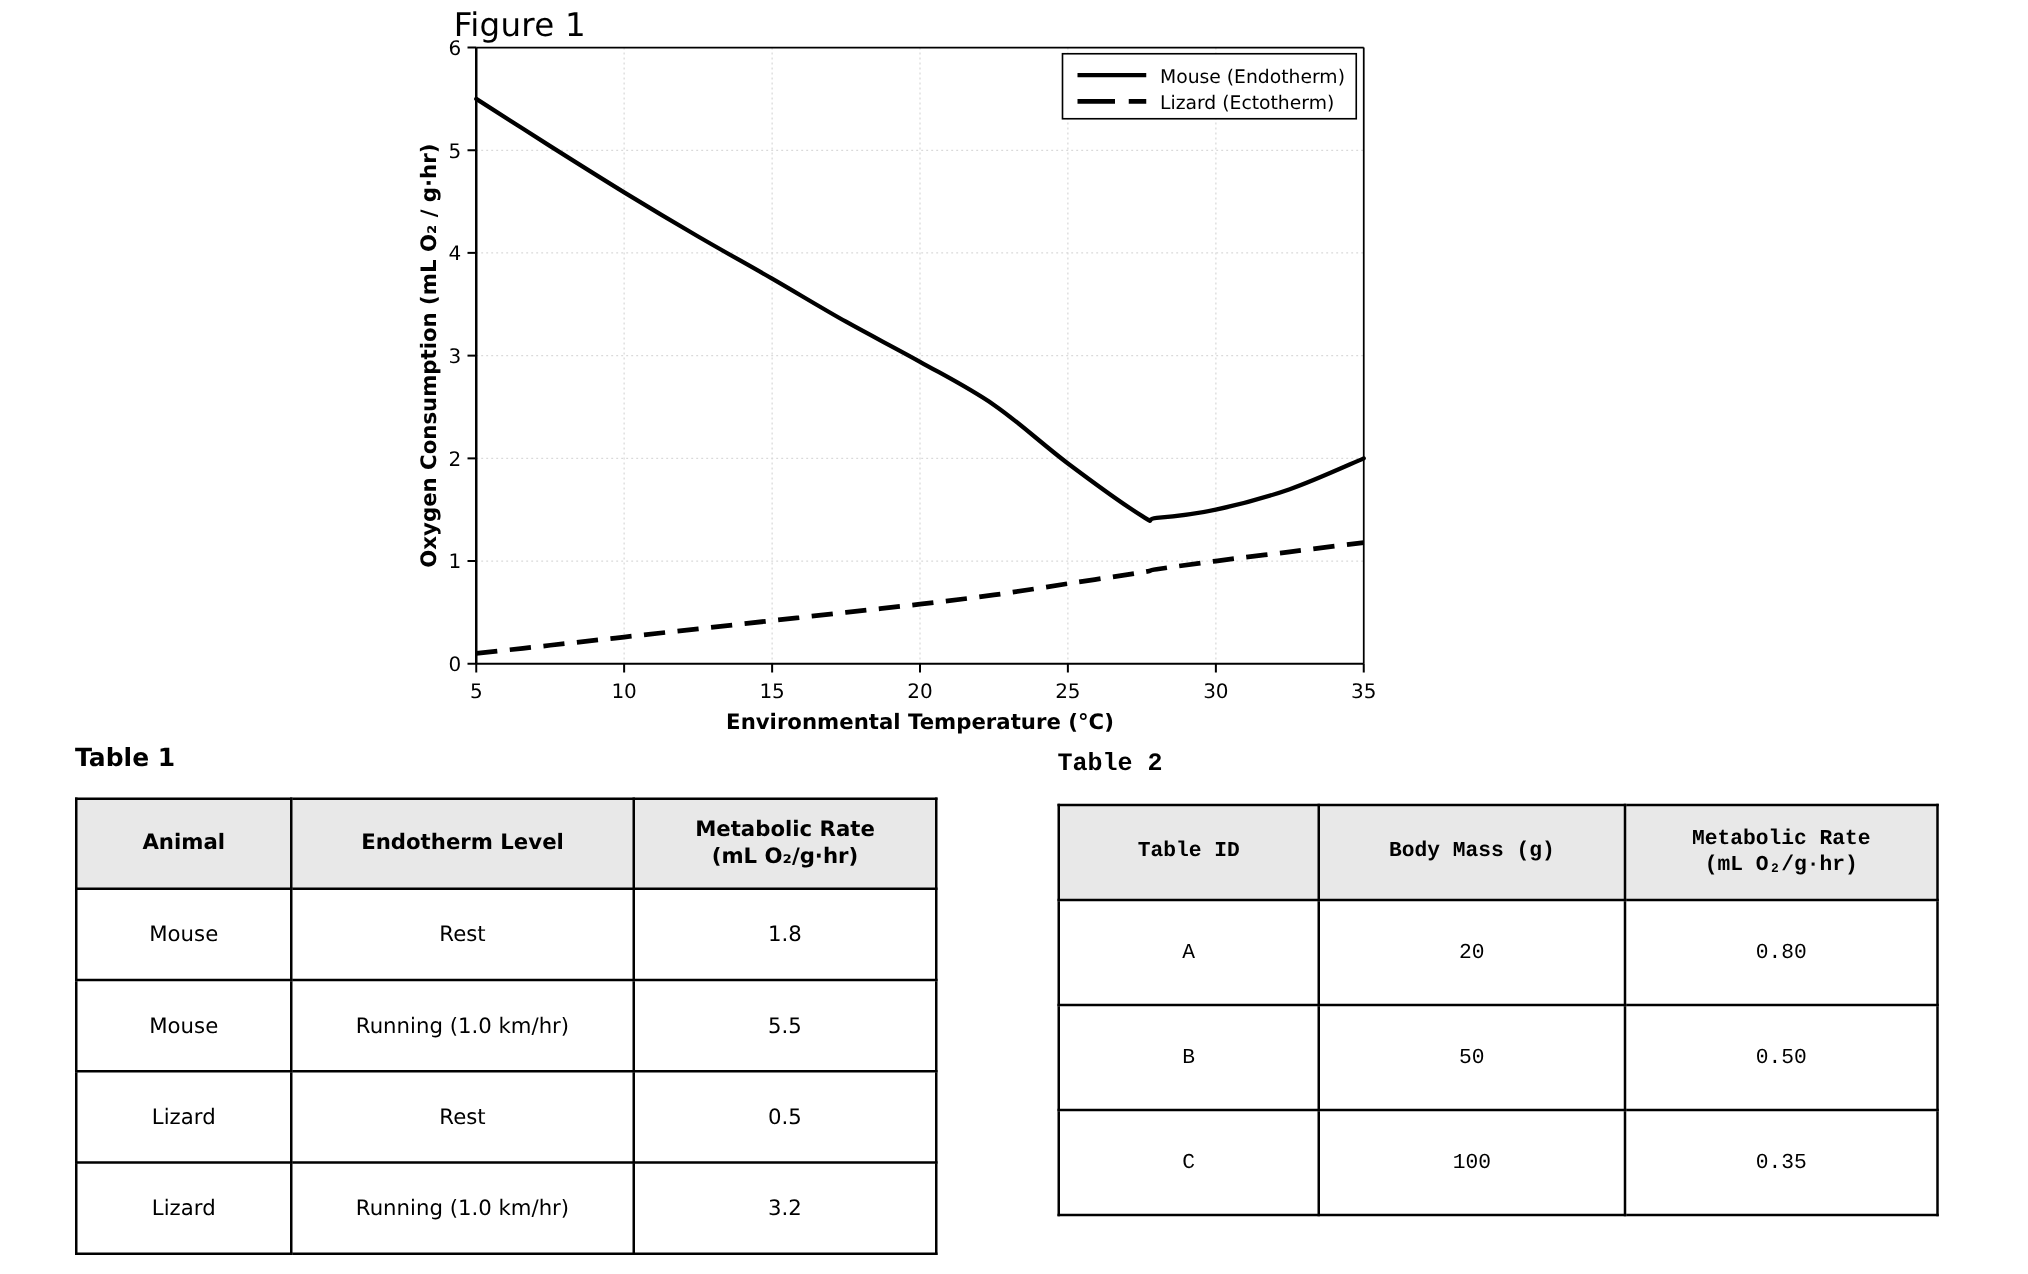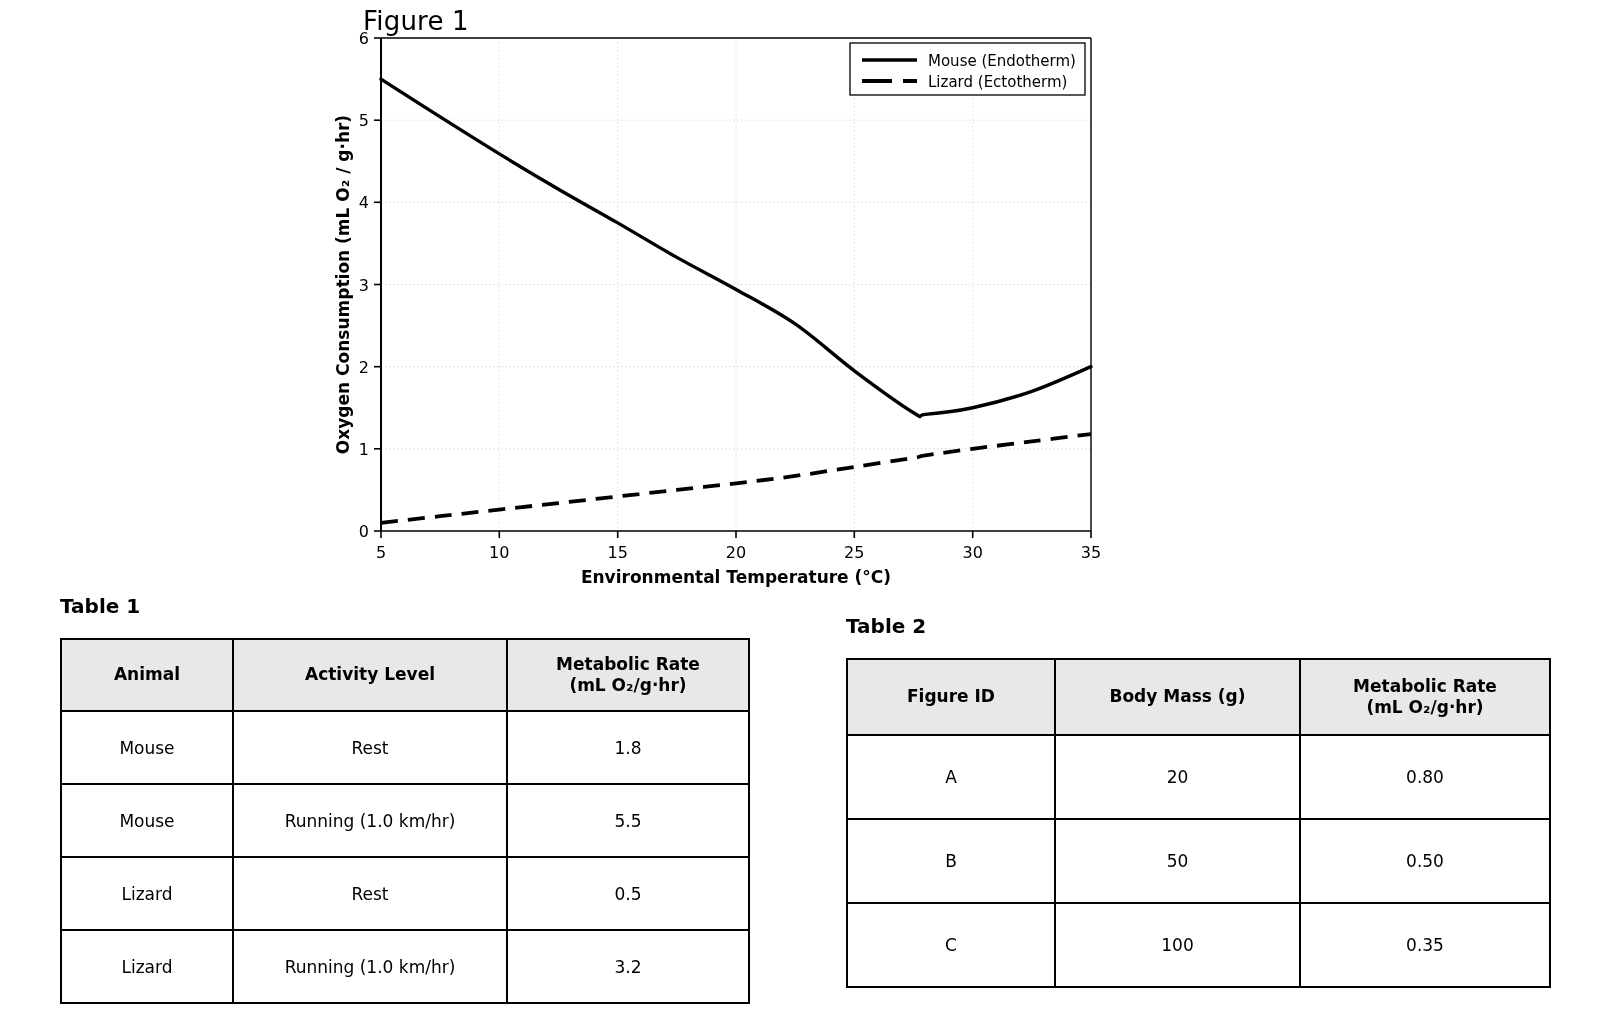--- a/index.html
+++ b/index.html
@@ -73,21 +73,21 @@
   
   #table1 { left: 30px; top: 594px; }
   #table1 table { width: 688px; }
   #table1 th { height: 58px; padding: 6px 4px; }
   #table1 td { height: 63px; padding: 4px; }
   #table1 col.c1 { width: 172px; }
   #table1 col.c2 { width: 274px; }
   #table1 col.c3 { width: 242px; }
 
   
-  #table2 { left: 816px; top: 614px; }
+  #table2 { left: 816px; top: 600px; font-family: Liberation Mono, monospace; }
   #table2 table { width: 703px; }
   #table2 th { height: 62px; padding: 6px 4px; }
   #table2 td { height: 74px; padding: 4px; }
   #table2 col.c1 { width: 208px; }
   #table2 col.c2 { width: 245px; }
   #table2 col.c3 { width: 250px; }
 </style>
 </head>
 <body>
 
@@ -184,21 +184,21 @@
         <col class="c1">
         <col class="c2">
         <col class="c3">
       </colgroup>
     <thead>
       <tr>
         <th>
           <span class="hdr-sub">Animal</span>
         </th>
         <th>
-          <span class="hdr-sub">Activity Level</span>
+          <span class="hdr-sub">Endotherm Level</span>
         </th>
         <th>
           <span class="hdr-sub">Metabolic Rate</span>
           <span class="hdr-sub">(mL O₂/g·hr)</span>
         </th>
       </tr>
     </thead>
     <tbody>
       <tr>
         <td>Mouse</td>
@@ -228,21 +228,21 @@
   <div class="table-caption">Table 2</div>
   <table class="data-table">
     <colgroup>
         <col class="c1">
         <col class="c2">
         <col class="c3">
       </colgroup>
     <thead>
       <tr>
         <th>
-          <span class="hdr-sub">Figure ID</span>
+          <span class="hdr-sub">Table ID</span>
         </th>
         <th>
           <span class="hdr-sub">Body Mass (g)</span>
         </th>
         <th>
           <span class="hdr-sub">Metabolic Rate</span>
           <span class="hdr-sub">(mL O₂/g·hr)</span>
         </th>
       </tr>
     </thead>

